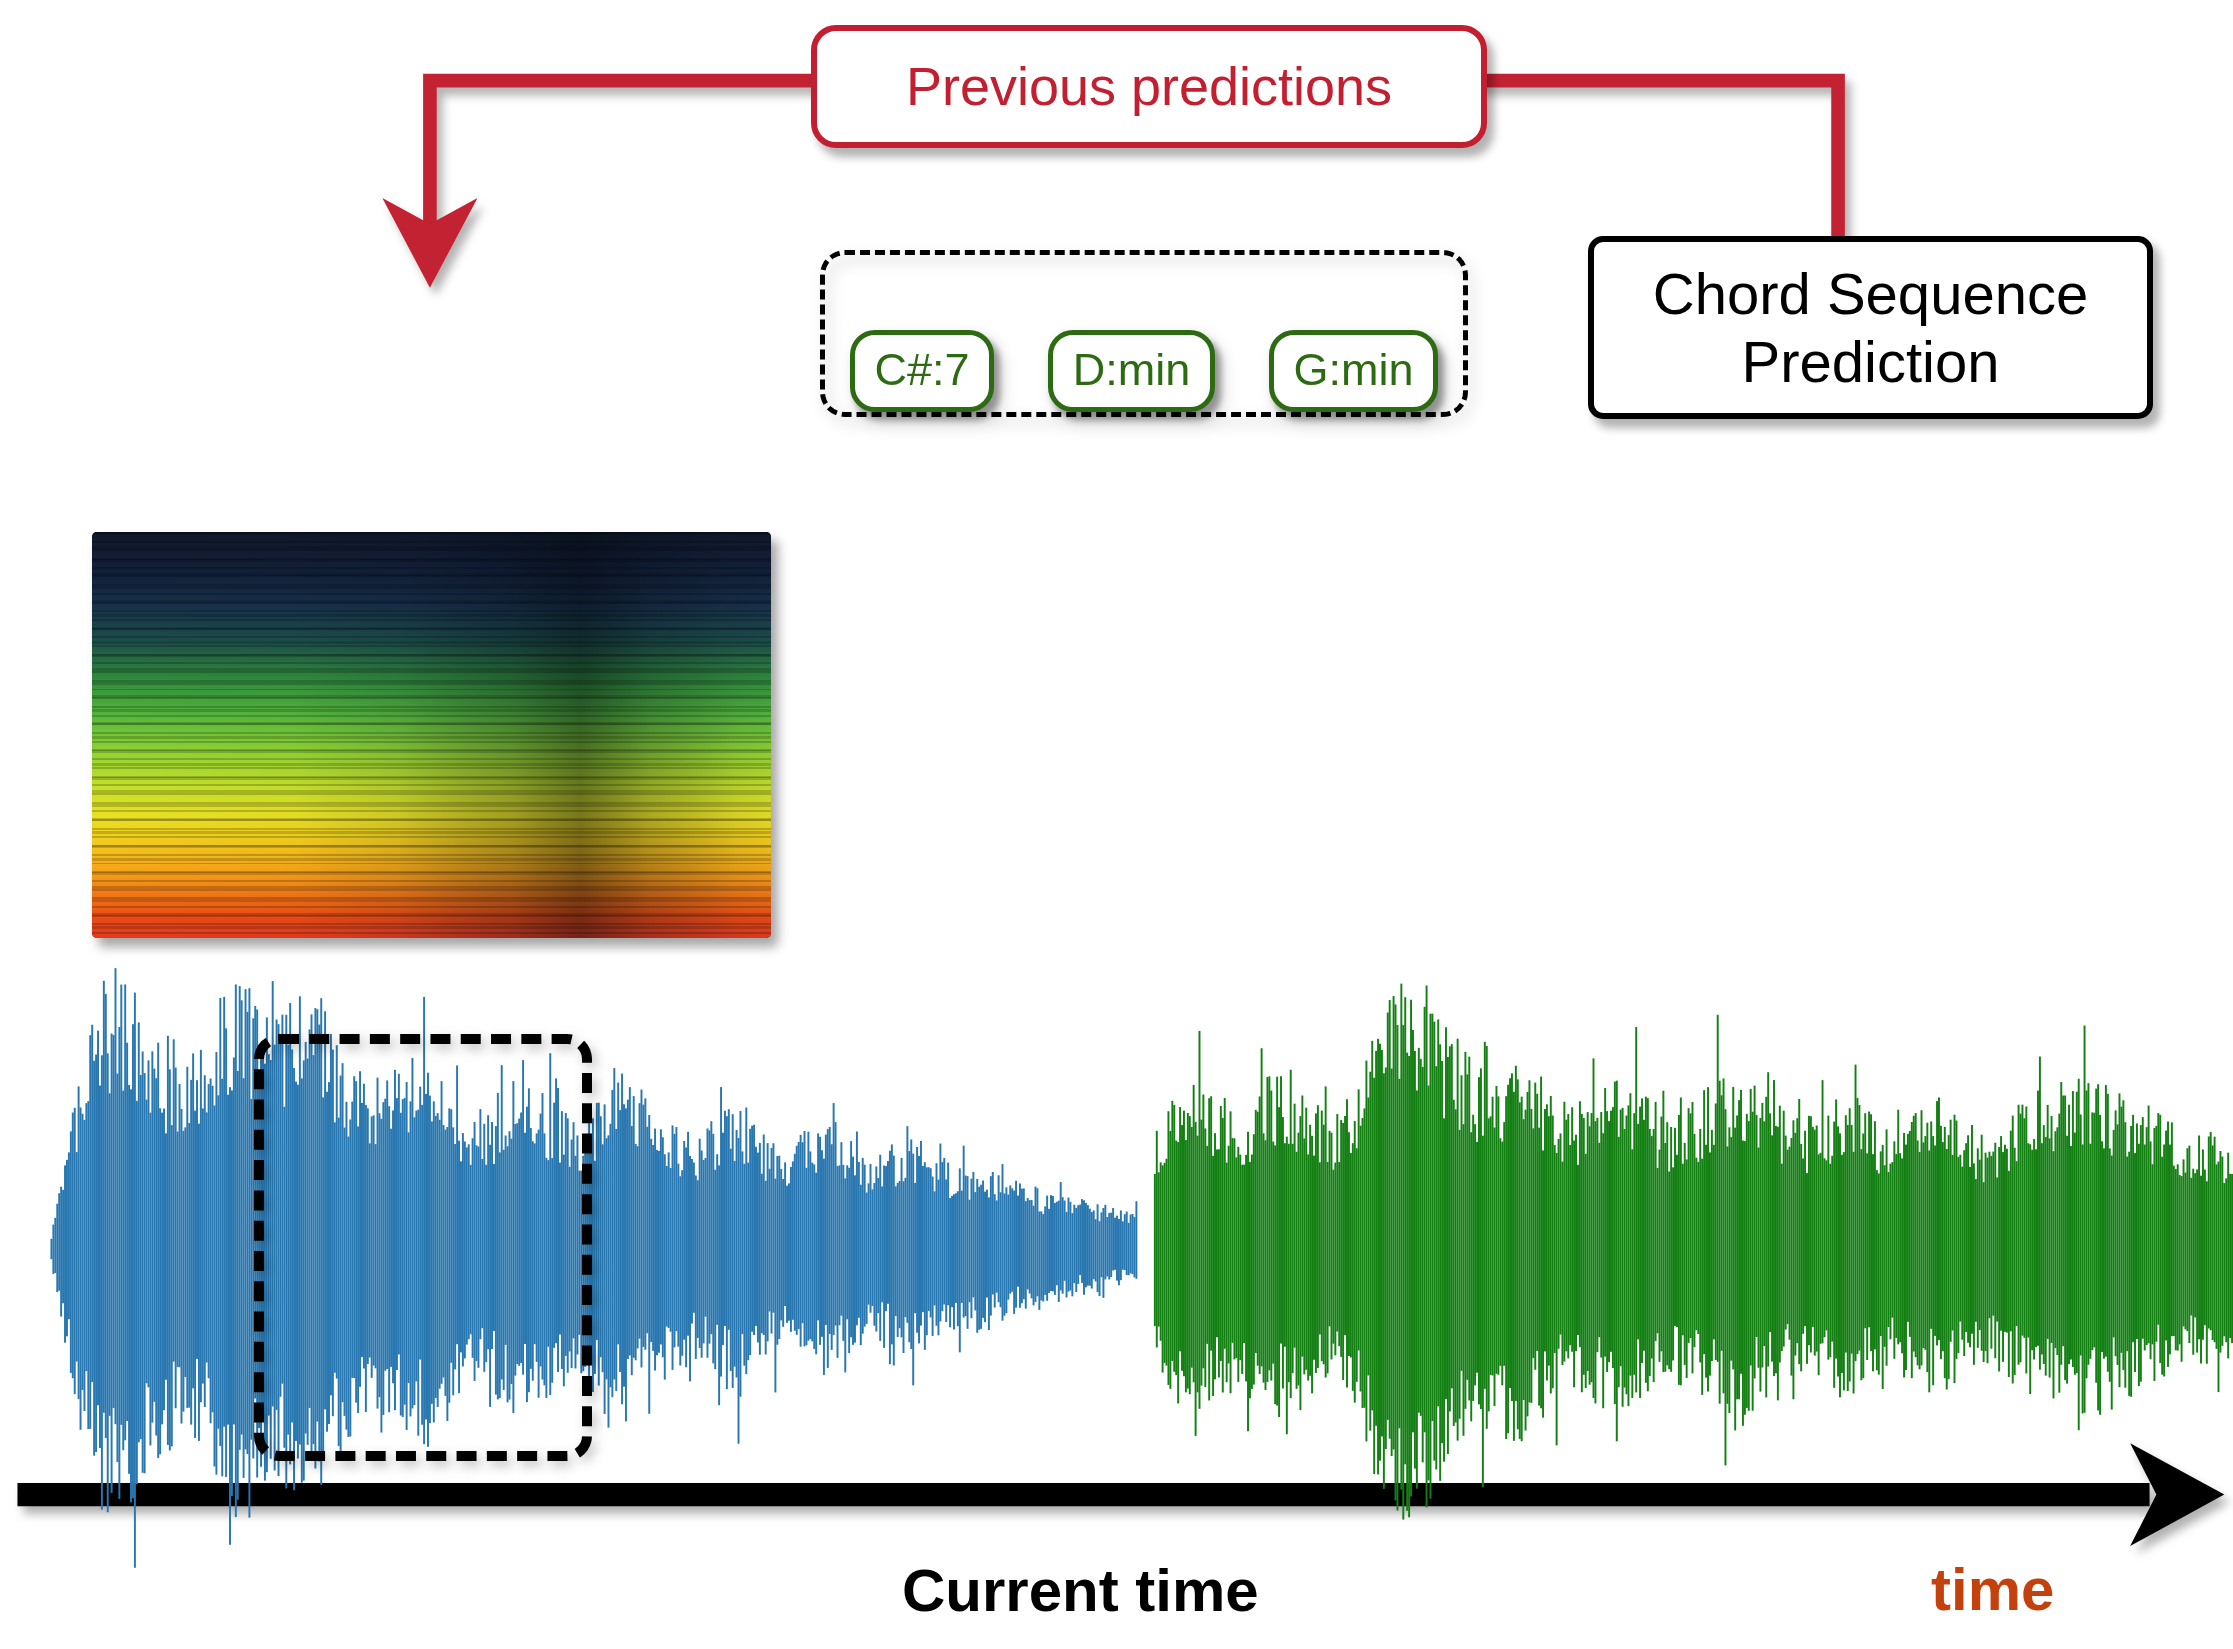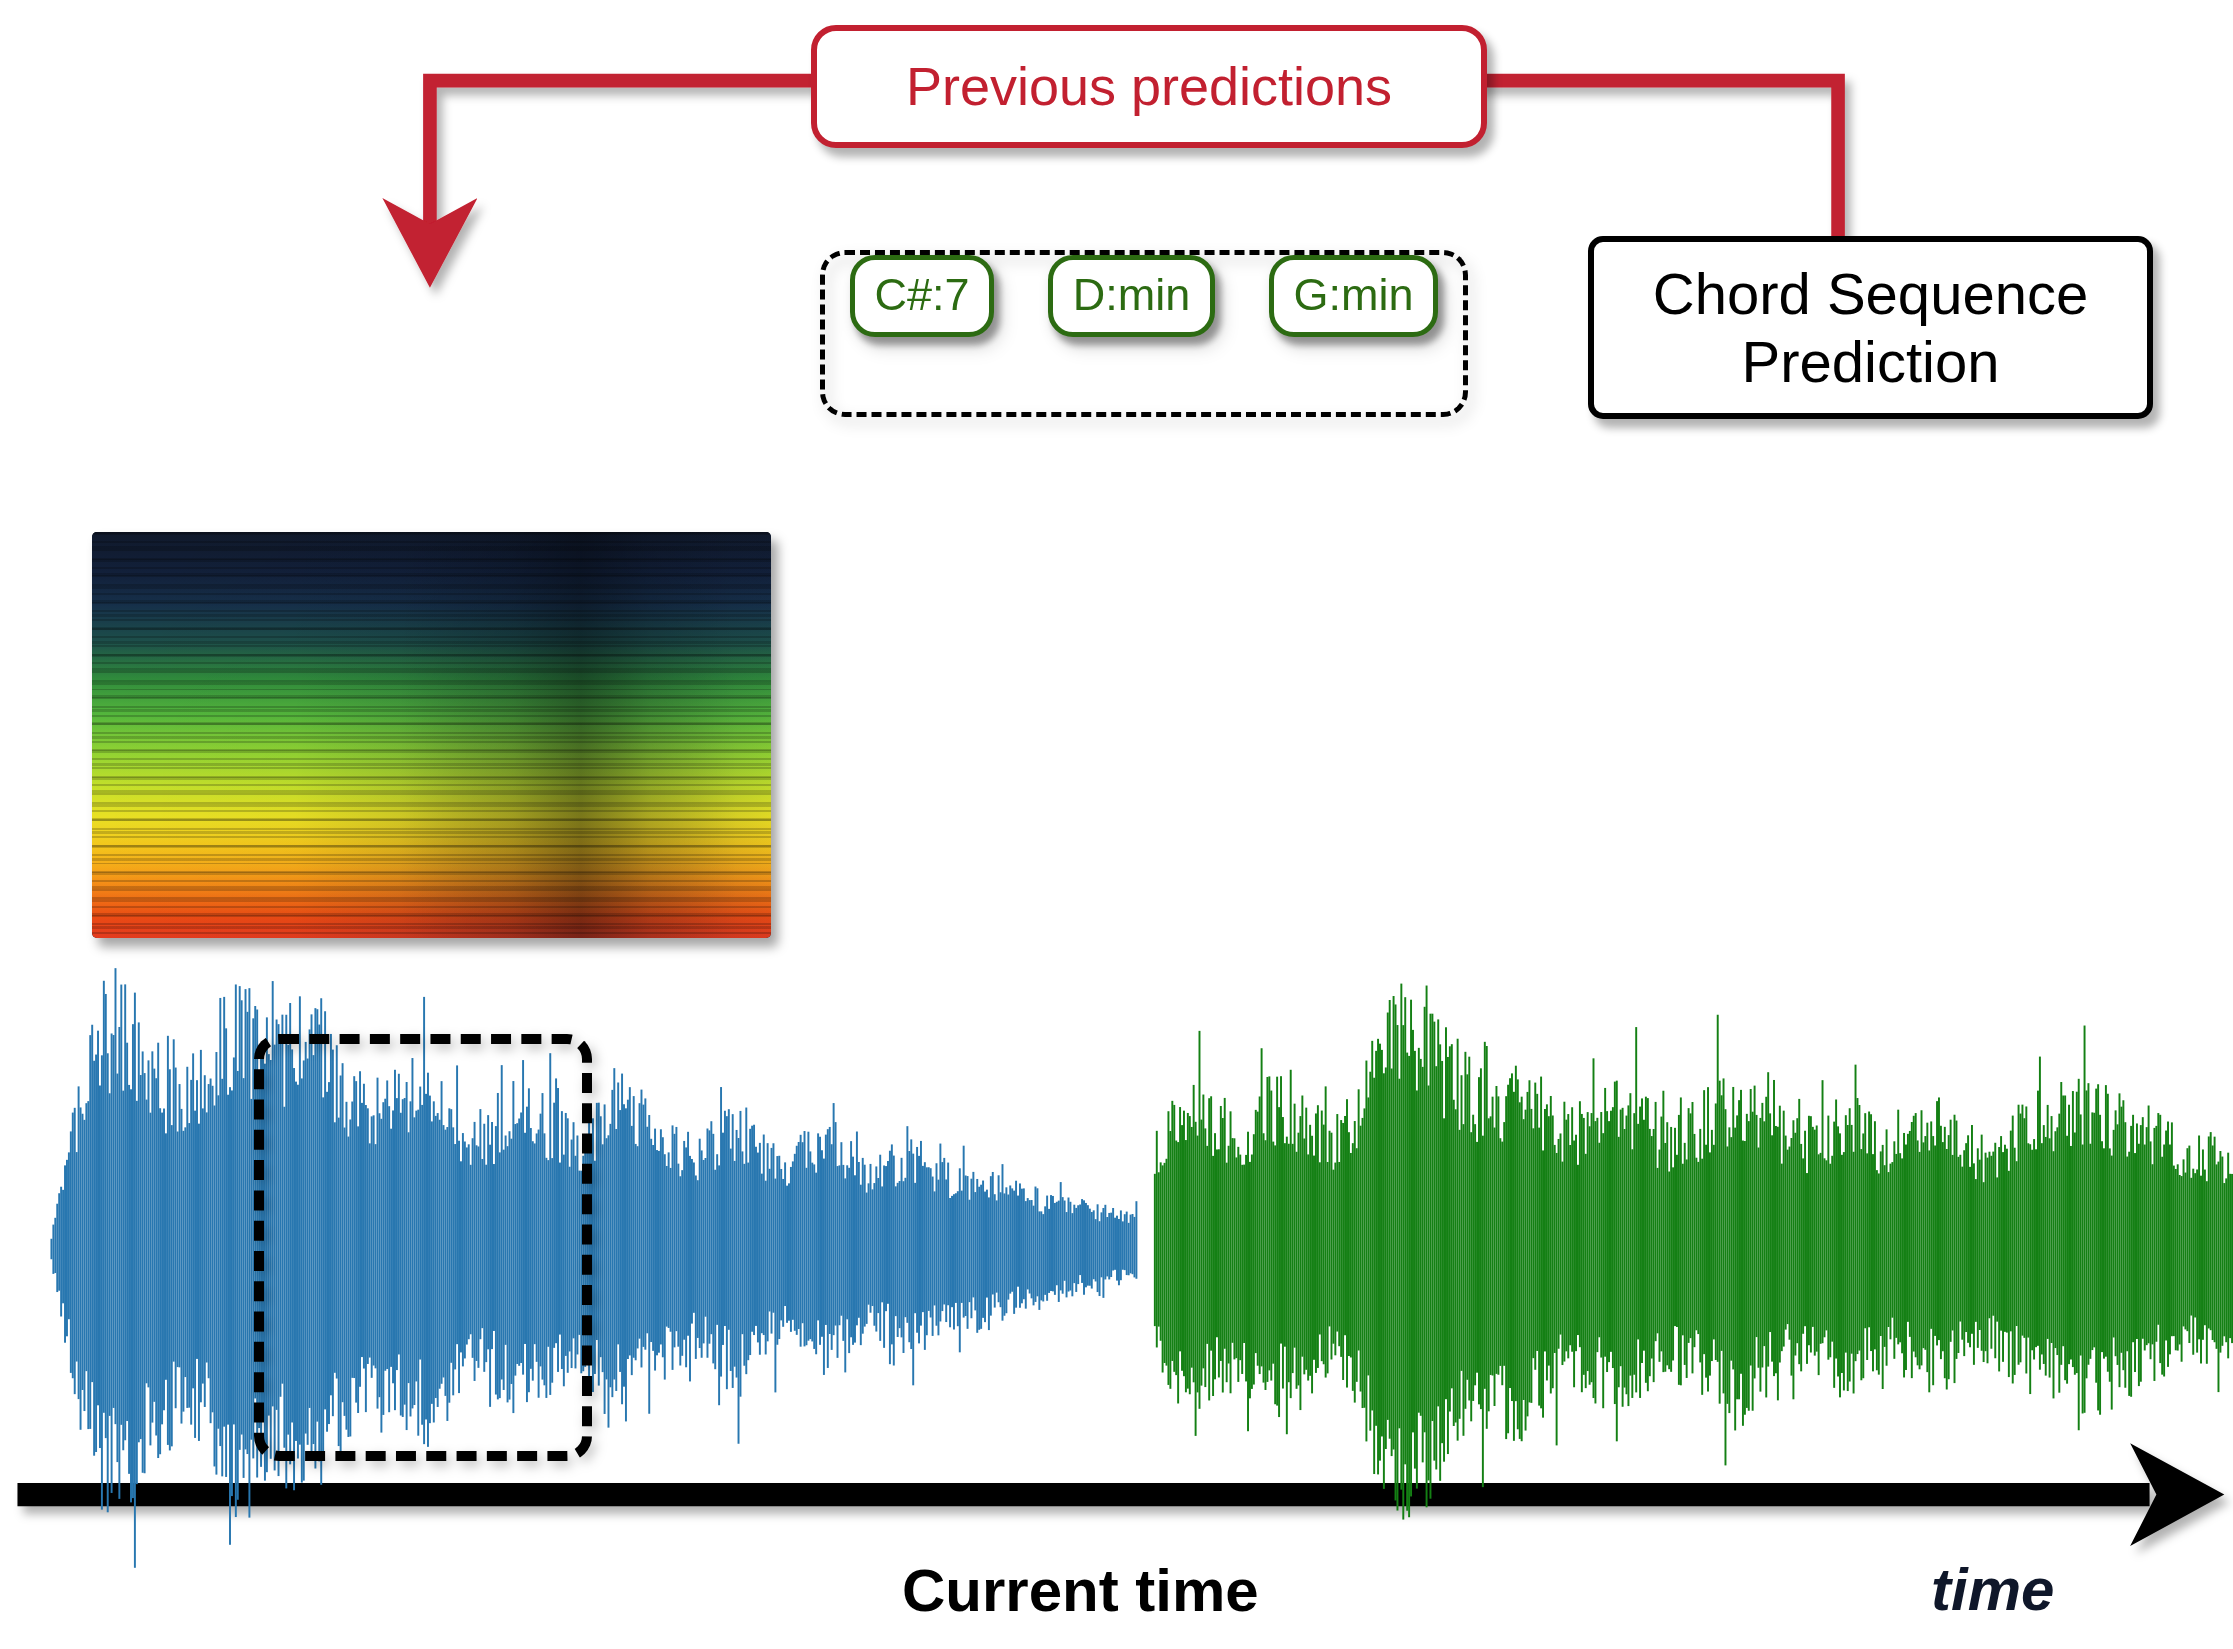--- a/index.html
+++ b/index.html
@@ -14,21 +14,21 @@
     font-size:58px;color:#000;line-height:1.16;white-space:pre-line;
   }
   .pred-box{
     position:absolute;background:#fff;border:6.8px solid #C22030;border-radius:25px;
     box-shadow:6.8px 8.7px 8.7px rgba(0,0,0,0.30);
     display:flex;align-items:center;justify-content:center;text-align:center;
     font-size:54px;color:#C22030;line-height:1.16;
   }
   .chord-container{
     position:absolute;background:transparent;border:5.8px dashed #000;border-radius:25px;
-    display:flex;align-items:flex-start;justify-content:space-between;
+    display:flex;align-items:flex-end;justify-content:space-between;
     padding:0 25px;box-sizing:border-box;
     filter:drop-shadow(5.8px 7.8px 6.8px rgba(0,0,0,0.22));
   }
   .chord-chip{
     background:#fff;border:5.8px solid #2C6B12;border-radius:25px;
     color:#2C6B12;font-size:45px;line-height:1;
     padding:11.6px 19.4px 15.5px 19.4px;
     box-shadow:5.8px 7.8px 6.8px rgba(0,0,0,0.30);
     white-space:nowrap;
   }
@@ -51,21 +51,21 @@
   .spec .vdark{position:absolute;inset:0;
     background:linear-gradient(to right, rgba(0,0,0,0) 0%, rgba(0,0,0,0) 45%,
       rgba(0,0,0,0.13) 62%, rgba(0,0,0,0.30) 72%, rgba(0,0,0,0.10) 82%, rgba(0,0,0,0.0) 95%);}
 
   .dashed-sel{
     position:absolute;border:10.7px dashed #000;border-radius:25px;
     box-sizing:border-box;
     filter:drop-shadow(4.9px 5.8px 5.8px rgba(0,0,0,0.25));
   }
   .bold-label{position:absolute;font-weight:bold;color:#000;}
-  .ital-label{position:absolute;font-weight:bold;font-style:italic;color:#0f172a;}
+  .ital-label{position:absolute;font-weight:bold;color:#c2410c;}
 </style>
 </head>
 <body>
 
 <div id="stage">
 
   <svg class="layer" viewBox="0 0 2302 1700">
     <defs>
       <marker id="blkArrow" markerWidth="7" markerHeight="7" refX="2.0" refY="3.5" orient="auto" markerUnits="strokeWidth">
         <path d="M0,0 L6.6,3.5 L0,7 L1.9,3.5 z" fill="#000"></path>

